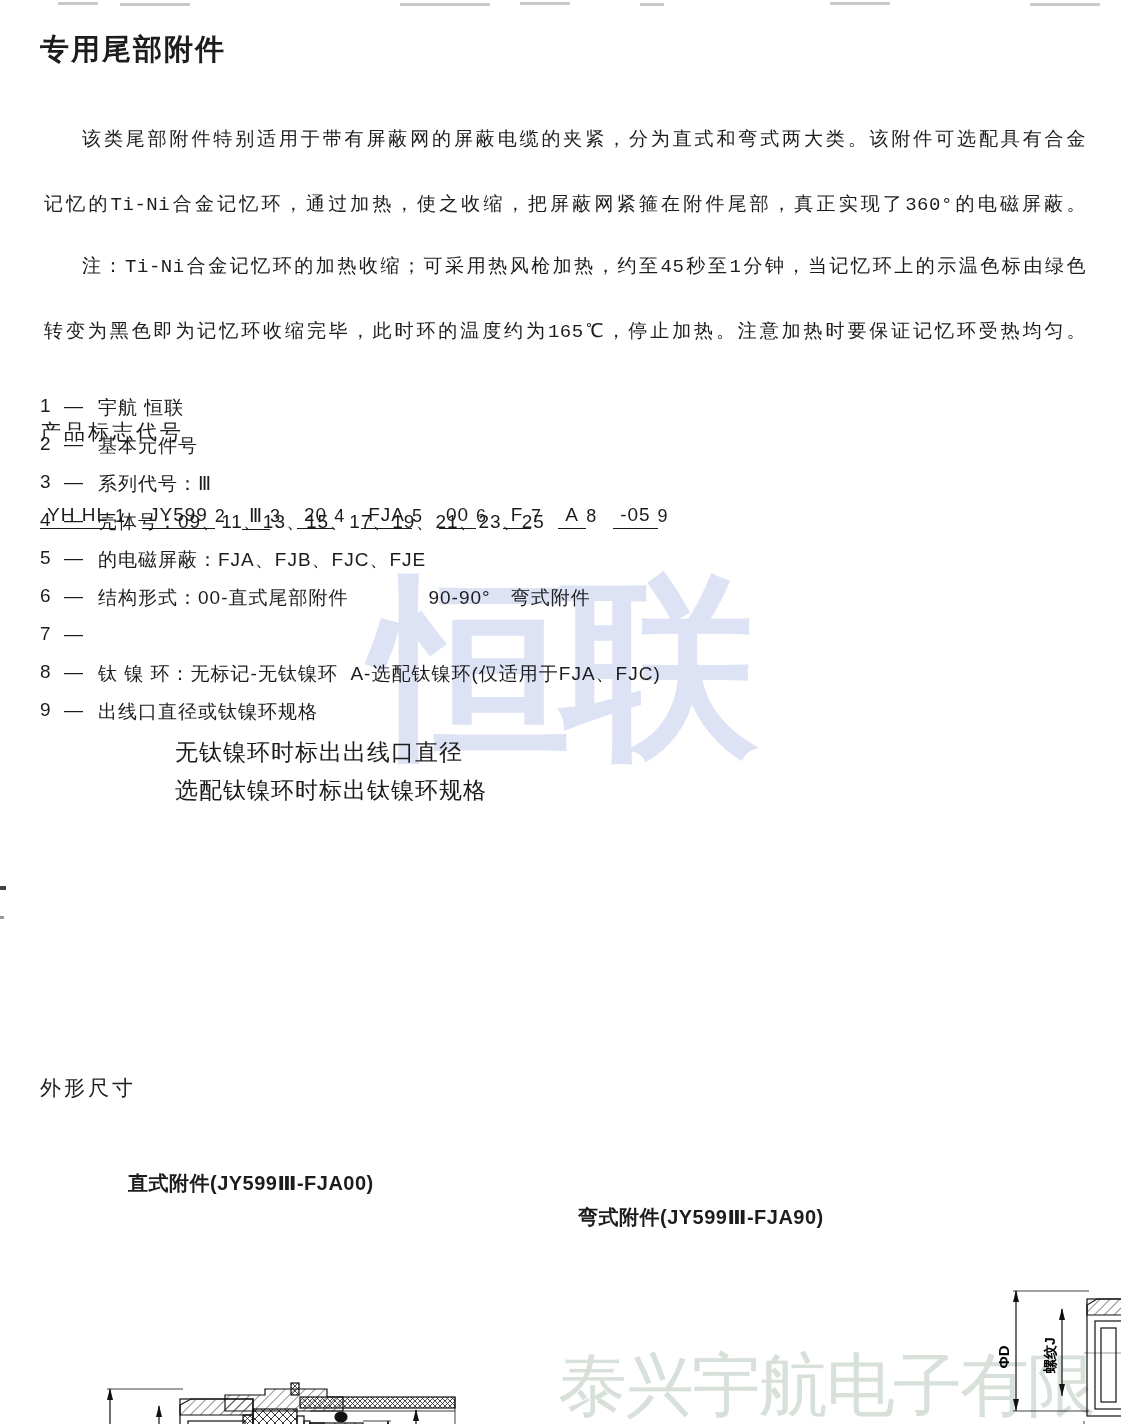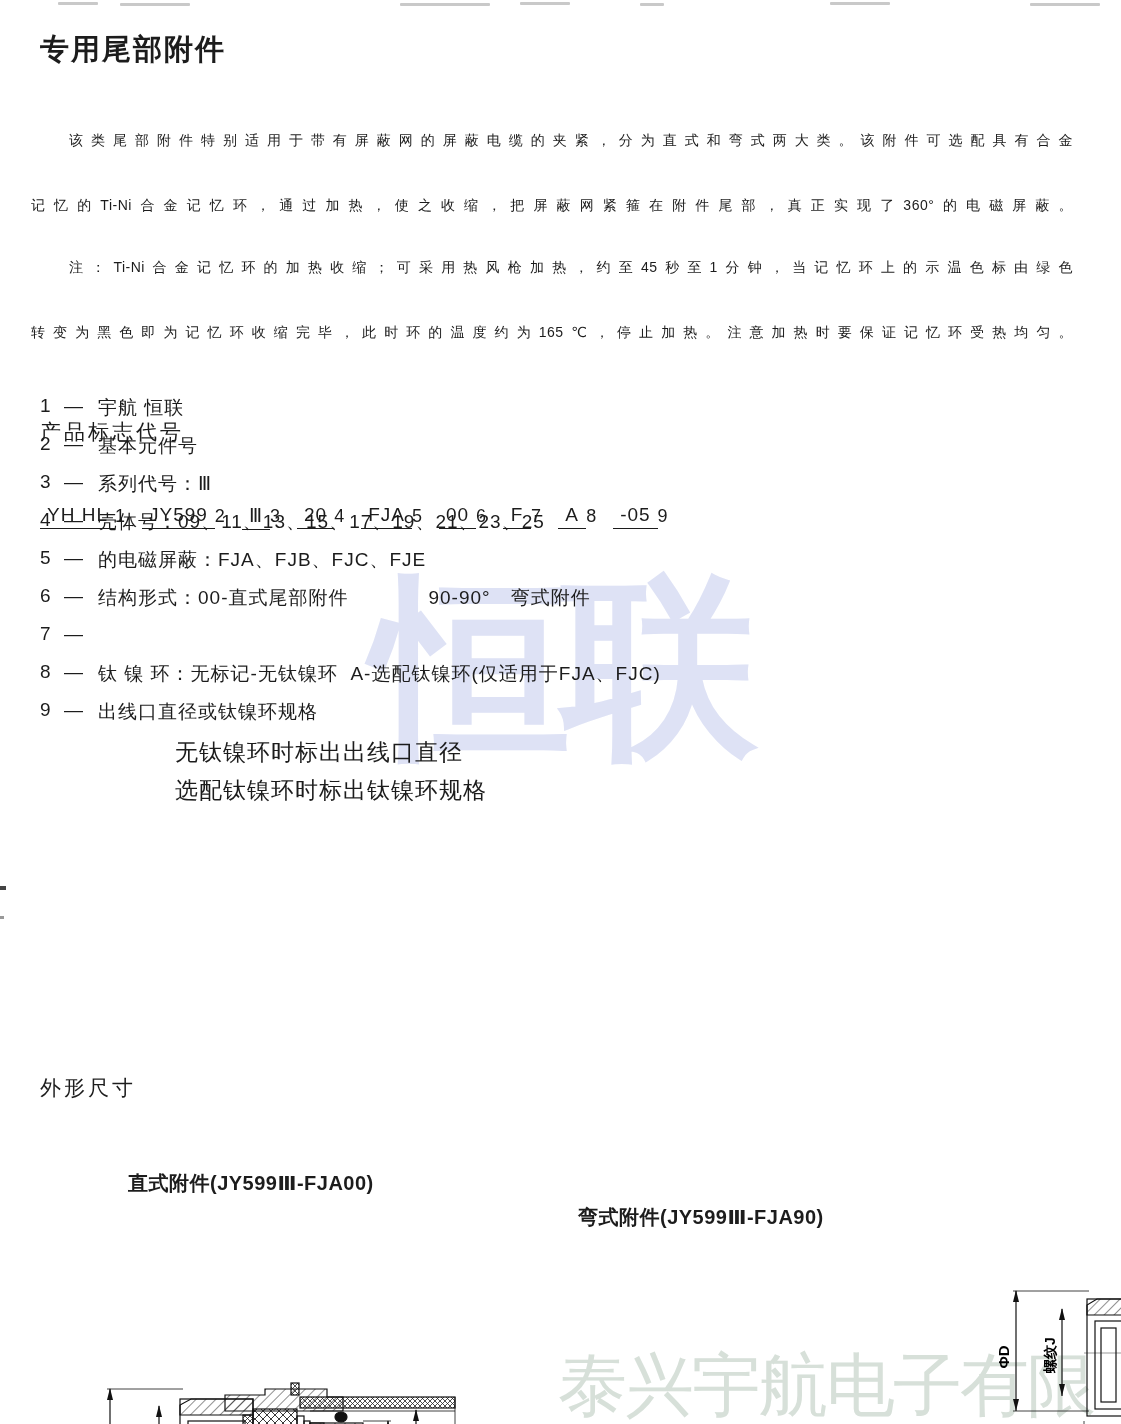--- a/index.html
+++ b/index.html
@@ -6,22 +6,22 @@
   body{
     width:1121px;height:1424px;position:relative;overflow:hidden;
     background:#ffffff;color:#1c1c1c;
     font-family:"Liberation Sans","DejaVu Sans",sans-serif;
   }
   .abs{position:absolute;}
   
   .frag{position:absolute;background:#c9c9c9;height:3px;border-radius:1px;}
   
   .doc-title{left:40px;top:30px;font-size:29px;font-weight:bold;letter-spacing:2px;}
-  .para-line{left:31px;width:1042px;font-size:14px;line-height:25px;letter-spacing:.5px;
-    text-align:justify;text-align-last:justify;white-space:nowrap;}
+  .para-line{left:44px;width:1042px;font-size:19px;line-height:25px;letter-spacing:.5px;
+    text-align:justify;text-align-last:justify;white-space:nowrap;font-family:Liberation Mono, monospace;}
   .indent{padding-left:38px;width:1004px;}
   .sec-heading{left:40px;font-size:21px;letter-spacing:3px;}
   
   .code-row{left:40px;top:336px;display:flex;align-items:flex-start;}
   .code-part{display:flex;flex-direction:row;align-items:flex-start;margin-right:17px;}
   .code-val{font-size:19px;letter-spacing:1px;border-bottom:1.5px solid #1c1c1c;
     padding:0 7px 2px 7px;min-width:14px;text-align:center;white-space:pre;}
   .code-num{font-size:18px;margin-top:2px;}
   
   .code-list{left:40px;top:395px;width:1050px;}

